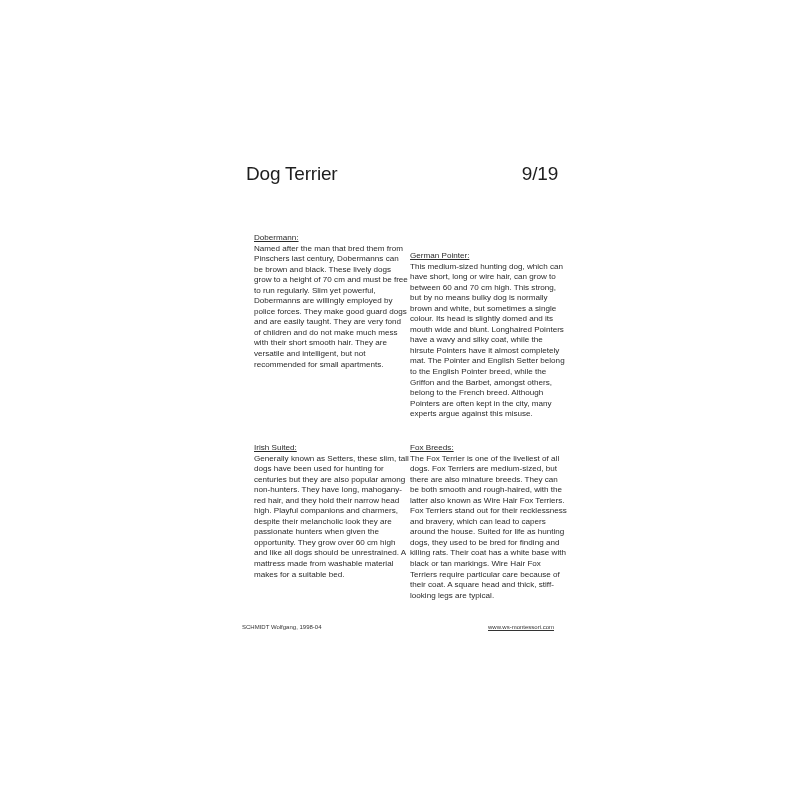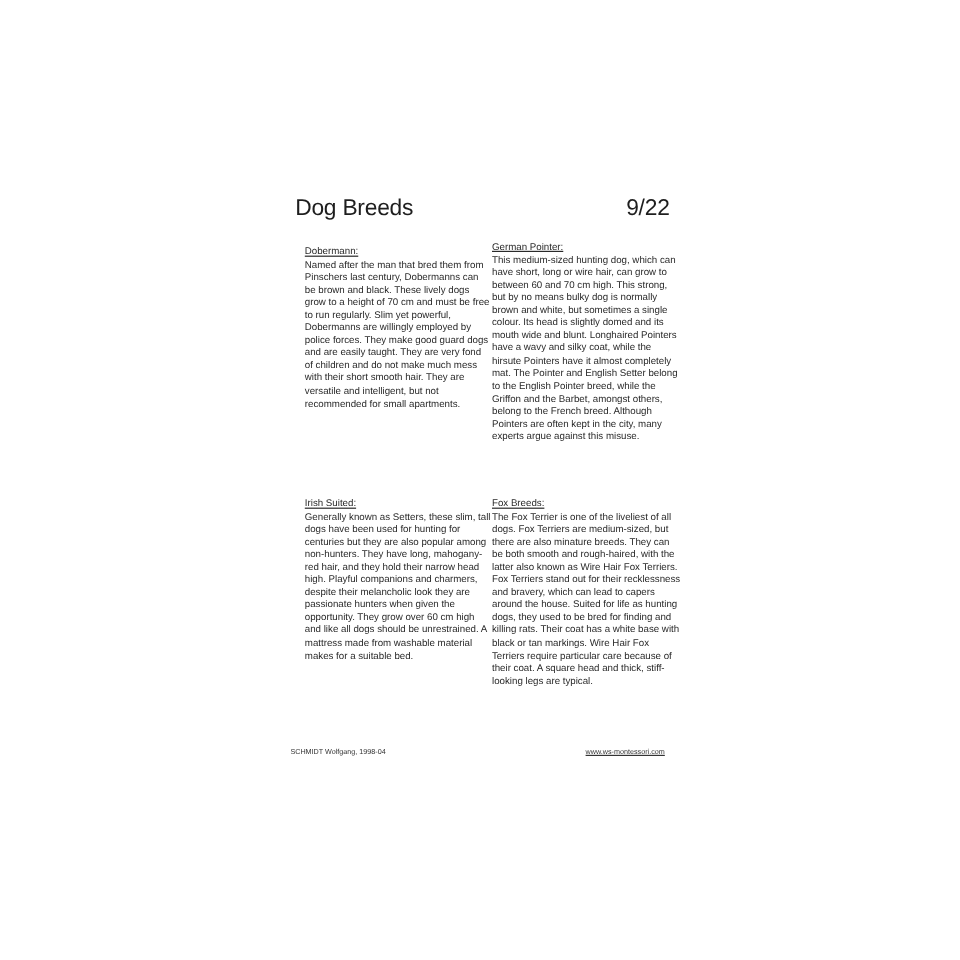--- a/index.html
+++ b/index.html
@@ -12,41 +12,41 @@
     position: absolute; left: 246px; top: 163px; width: 312px;
     display: flex; justify-content: space-between; align-items: baseline;
   }
   .page-title, .page-number {
     font-size: 19px; color: #1e1e1e; letter-spacing: -0.2px;
   }
   .card {
     position: absolute; width: 155px;
     font-size: 8.1px; line-height: 10.55px; color: #2a2a2a;
   }
-  .card .heading { text-decoration: underline; display: block; }
+  .card .heading { text-decoration: underline; display: block; margin-top: 28px; }
   .card .body { display: block; }
   #card-0 { left: 254px; top: 205px; }
-  #card-1 { left: 410px; top: 201px; width: 158px; }
+  #card-1 { left: 410px; top: 223px; width: 158px; }
   #card-2 { left: 254px; top: 415px; }
   #card-3 { left: 410px; top: 415px; width: 158px; }
   .footer-left {
     position: absolute; left: 242px; top: 624px;
     font-size: 6px; color: #333;
   }
   .footer-right {
     position: absolute; left: 488px; top: 624px;
     font-size: 6px; color: #333; text-decoration: underline;
   }
 </style>
 </head>
 <body>
 
 <div class="page-header">
-  <span class="page-title">Dog Breeds</span>
-  <span class="page-number">9/22</span>
+  <span class="page-title">Dog Terrier</span>
+  <span class="page-number">9/19</span>
 </div>
 
 <div class="card" id="card-0">
   <span class="heading">Dobermann:</span>
   <span class="body">Named after the man that bred them from Pinschers last century, Dobermanns can be brown and black. These lively dogs grow to a height of 70 cm and must be free to run regularly. Slim yet powerful, Dobermanns are willingly employed by police forces. They make good guard dogs and are easily taught. They are very fond of children and do not make much mess with their short smooth hair. They are versatile and intelligent, but not recommended for small apartments.</span>
 </div>
 
 <div class="card" id="card-1">
   <span class="heading">German Pointer:</span>
   <span class="body">This medium-sized hunting dog, which can have short, long or wire hair, can grow to between 60 and 70 cm high. This strong, but by no means bulky dog is normally brown and white, but sometimes a single colour. Its head is slightly domed and its mouth wide and blunt. Longhaired Pointers have a wavy and silky coat, while the hirsute Pointers have it almost completely mat. The Pointer and English Setter belong to the English Pointer breed, while the Griffon and the Barbet, amongst others, belong to the French breed. Although Pointers are often kept in the city, many experts argue against this misuse.</span>

